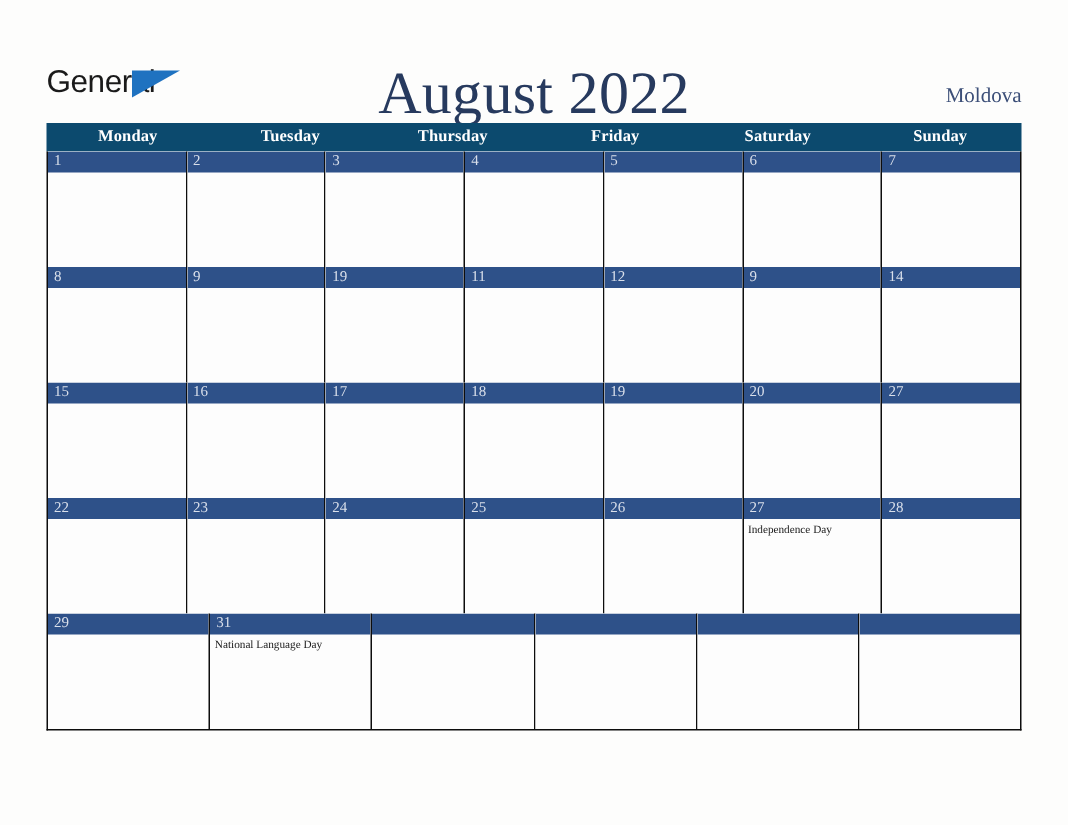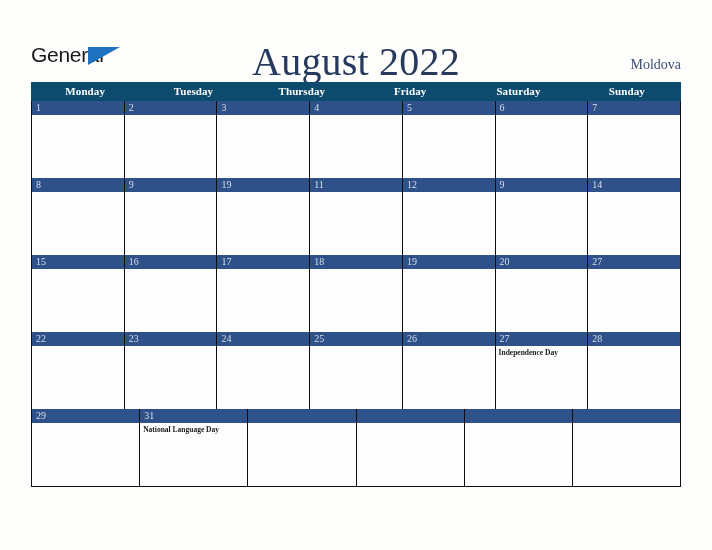--- a/index.html
+++ b/index.html
@@ -147,21 +147,20 @@
     flex: 1 1 auto;
     padding: 2px 3px 0 3px;
     box-sizing: border-box;
   }
   .event-text {
     font-family: "Liberation Serif", serif;
     font-size: 7.5px;
     line-height: 9.5px;
     color: #1a1a1a;
     word-wrap: break-word;
-    font-weight: bold;
   }
 </style>
 </head>
 <body>
 
 <div id="page-header">
 
   <div id="brand-logo">
     <span class="logo-general">General</span>
     <span class="logo-triangle"></span>

